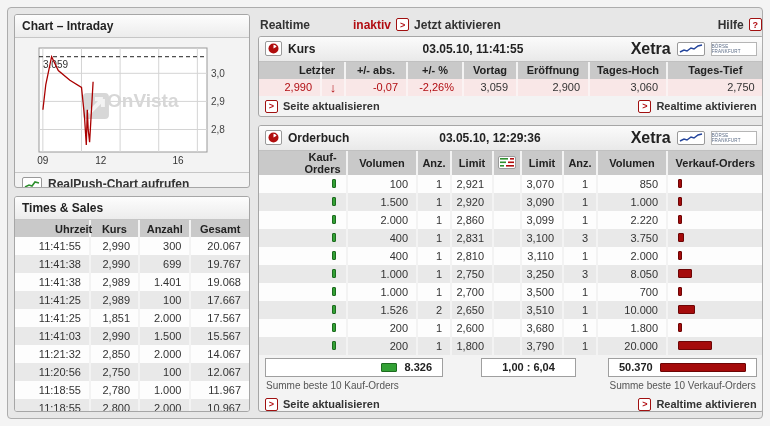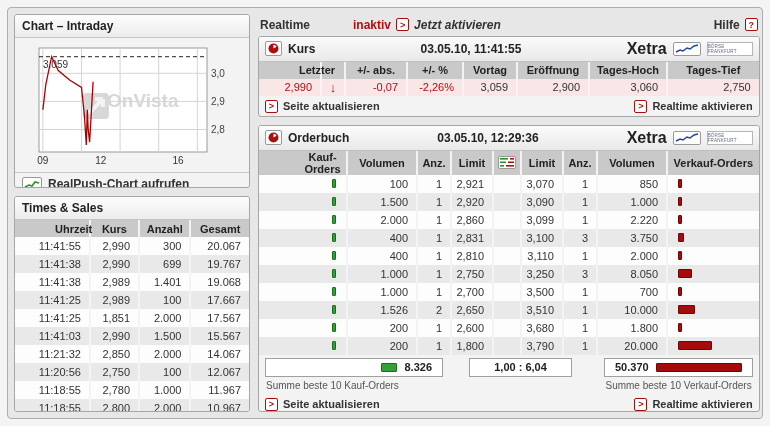--- a/index.html
+++ b/index.html
@@ -60,21 +60,21 @@
   #ob-table td { height:18px; }
   .bar { display:inline-block; height:9px; border-radius:1px; }
   .bar.g { background:#33a135; border:1px solid #1e6b20; }
   .bar.r { background:#a50b0b; border:1px solid #6d0606; }
   .cell-bar-buy  { text-align:right; padding-right:10px; }
   .cell-bar-sell { text-align:left; padding-left:10px; }
   #ob-summary { display:flex; align-items:center; padding:3px 6px 2px 6px; gap:8px; }
   .sum-box { background:#fff; border:1px solid #9f9f9f; height:19px; display:flex; align-items:center;
     font-size:11px; font-weight:bold; color:#222; padding:0 10px; gap:7px; }
   #sum-buy { width:178px; justify-content:flex-end; }
-  #sum-ratio { width:103px; justify-content:center; margin-left:18px; }
+  #sum-ratio { width:95px; justify-content:center; margin-left:30px; }
   #sum-sell { flex:1; justify-content:flex-start; margin-left:24px; }
   #sum-sell .num { margin-left:auto; }
   #ob-footnotes { display:flex; font-size:10px; color:#555; padding:1px 7px 3px 7px; }
   
   .clock-icon { width:17px; height:15px; }
   .xetra-chart-icon { width:28px; height:14px; }
   text.wm { font-family:"Liberation Sans", sans-serif; }
 </style>
 </head>
 <body>
@@ -204,21 +204,21 @@
       </table>
     </div>
   </div>
 
   <div class="col-right">
 
     <div id="realtime-bar">
       <span>Realtime</span>
       <span class="red-text" style="margin-left:4px;">inaktiv</span>
       <span class="arrow-box">&gt;</span>
-      <span style="cursor:pointer;font-style:italic;">Jetzt aktivieren</span>
+      <span style="cursor:pointer;">Jetzt aktivieren</span>
       <span class="spacer"></span>
       <span>Hilfe</span>
       <span class="arrow-box" style="margin-right:0;">?</span>
     </div>
 
     <div class="panel" id="kurs-panel">
       <div class="sec-title-bar">
         <span class="mini-icon-box clock-icon">
           <svg width="13" height="13">
               <circle cx="6.5" cy="6.5" r="5" fill="#b00d0d"></circle>

